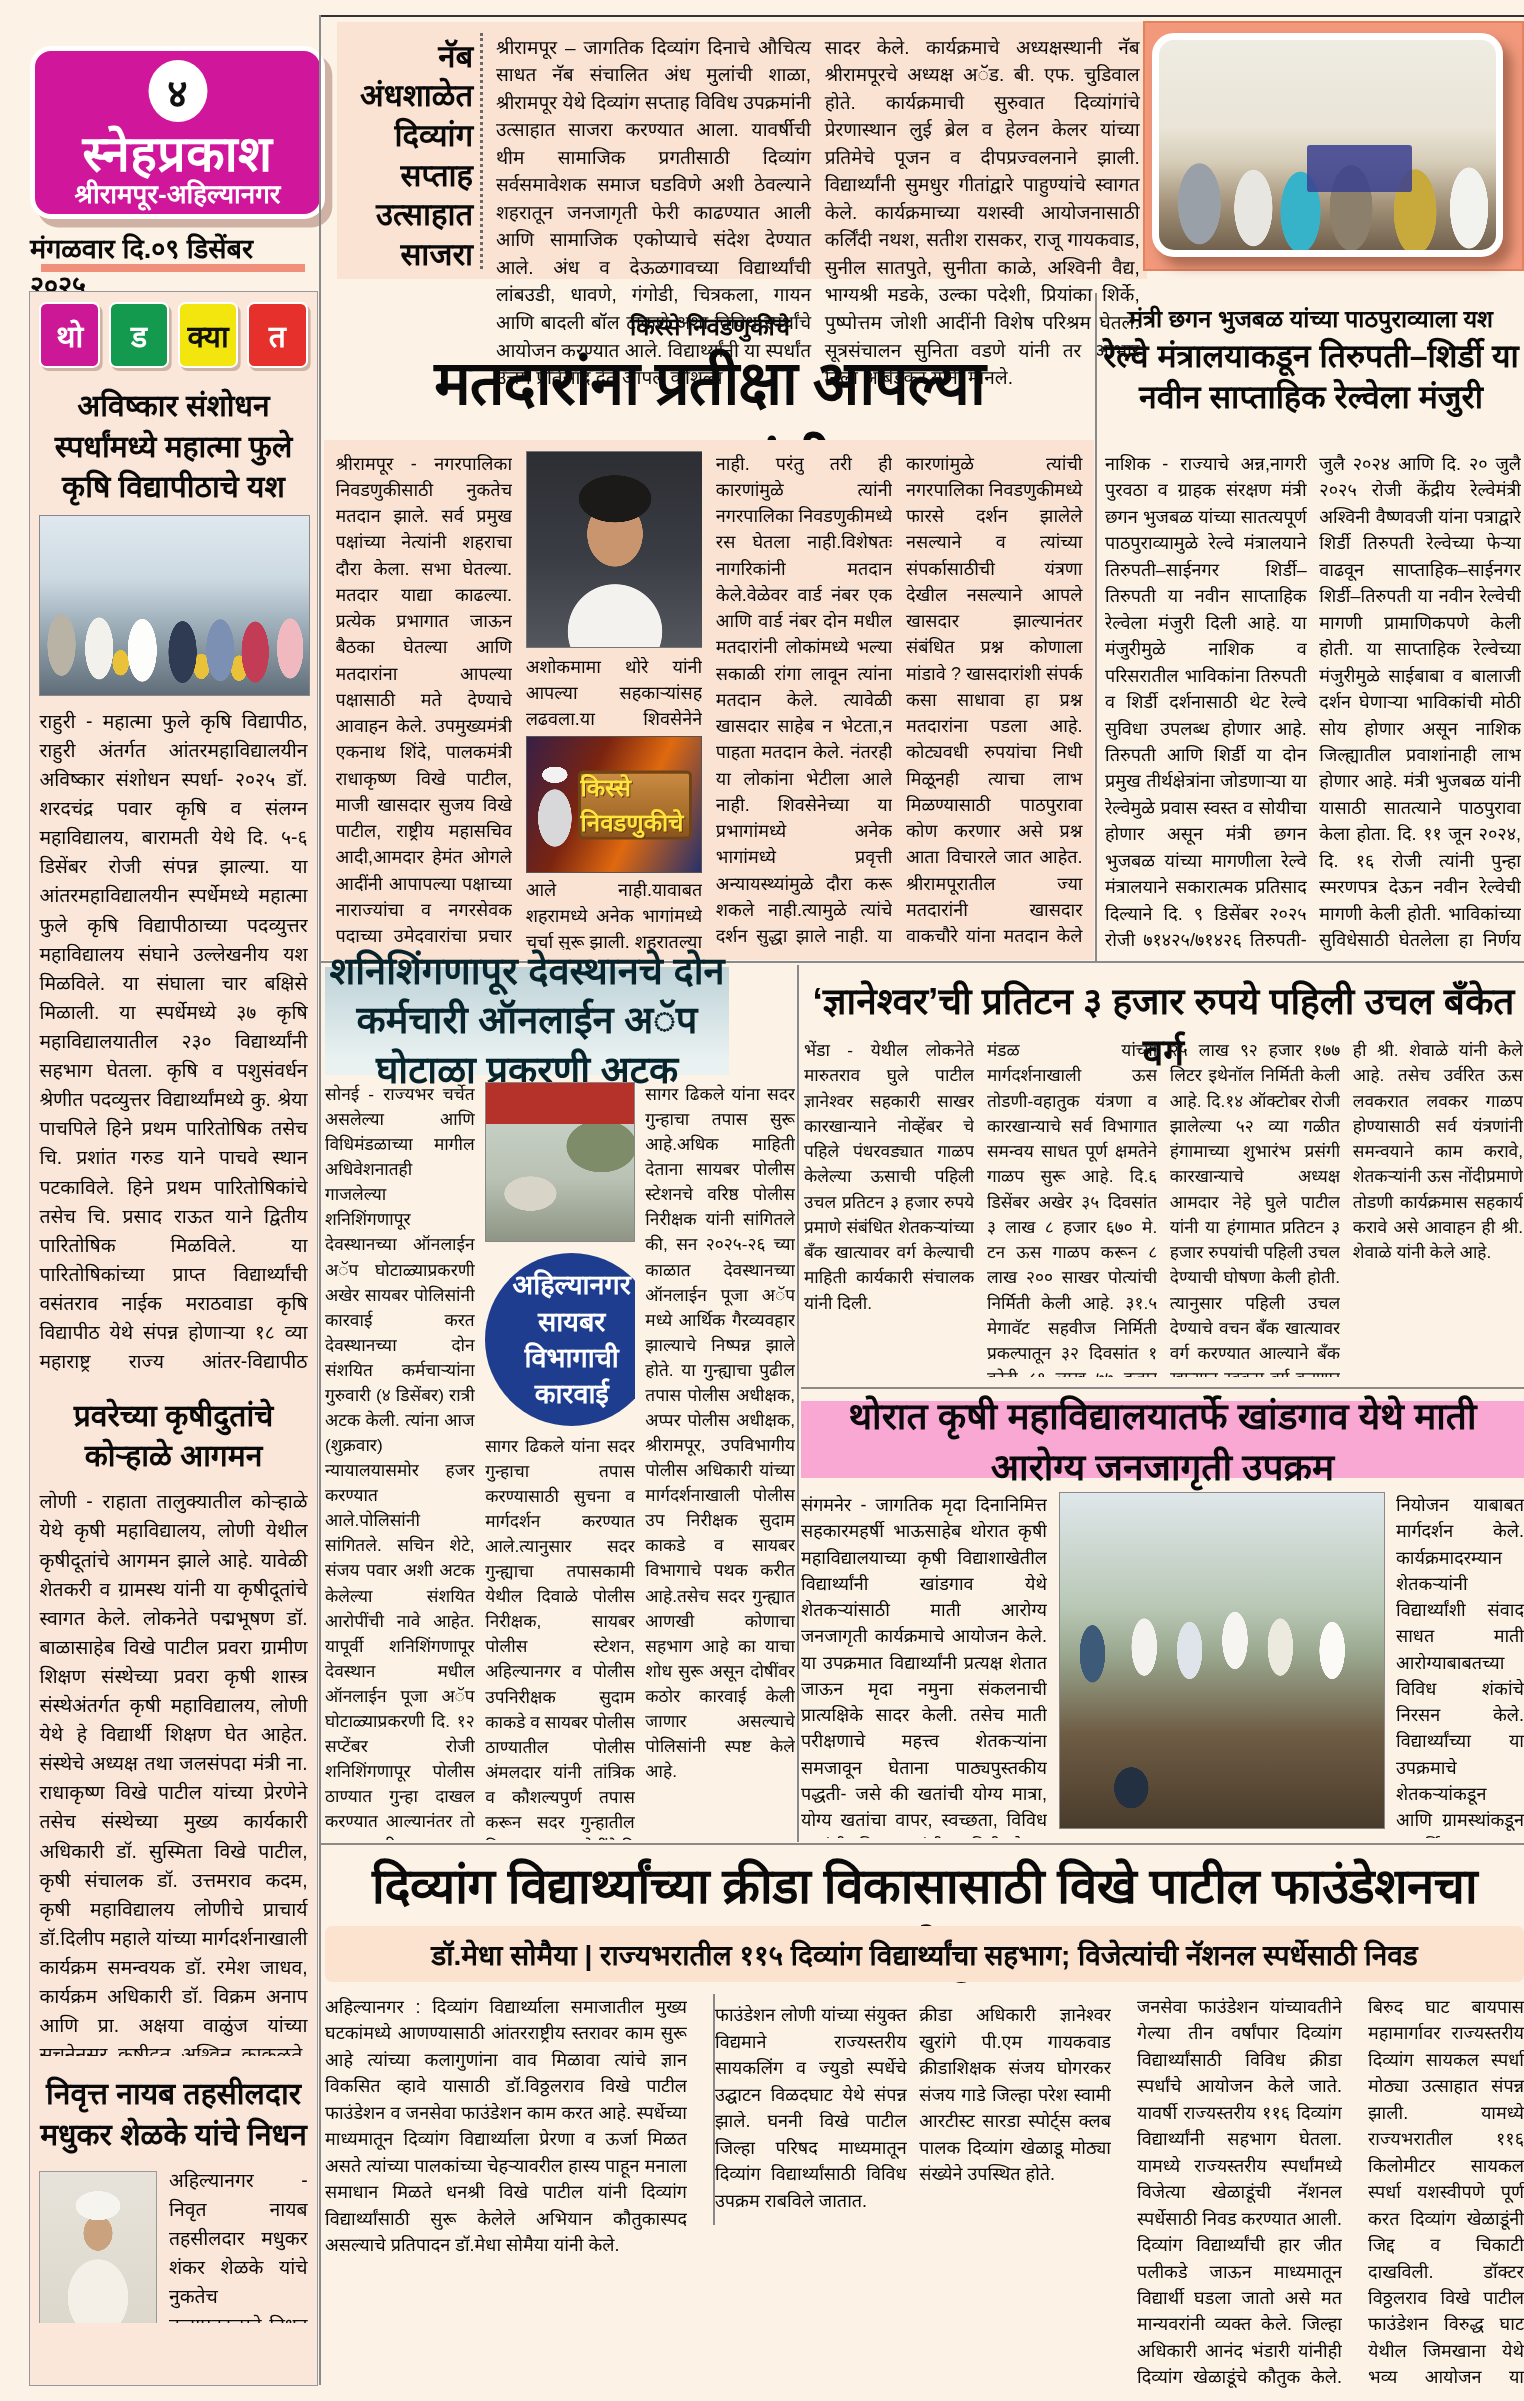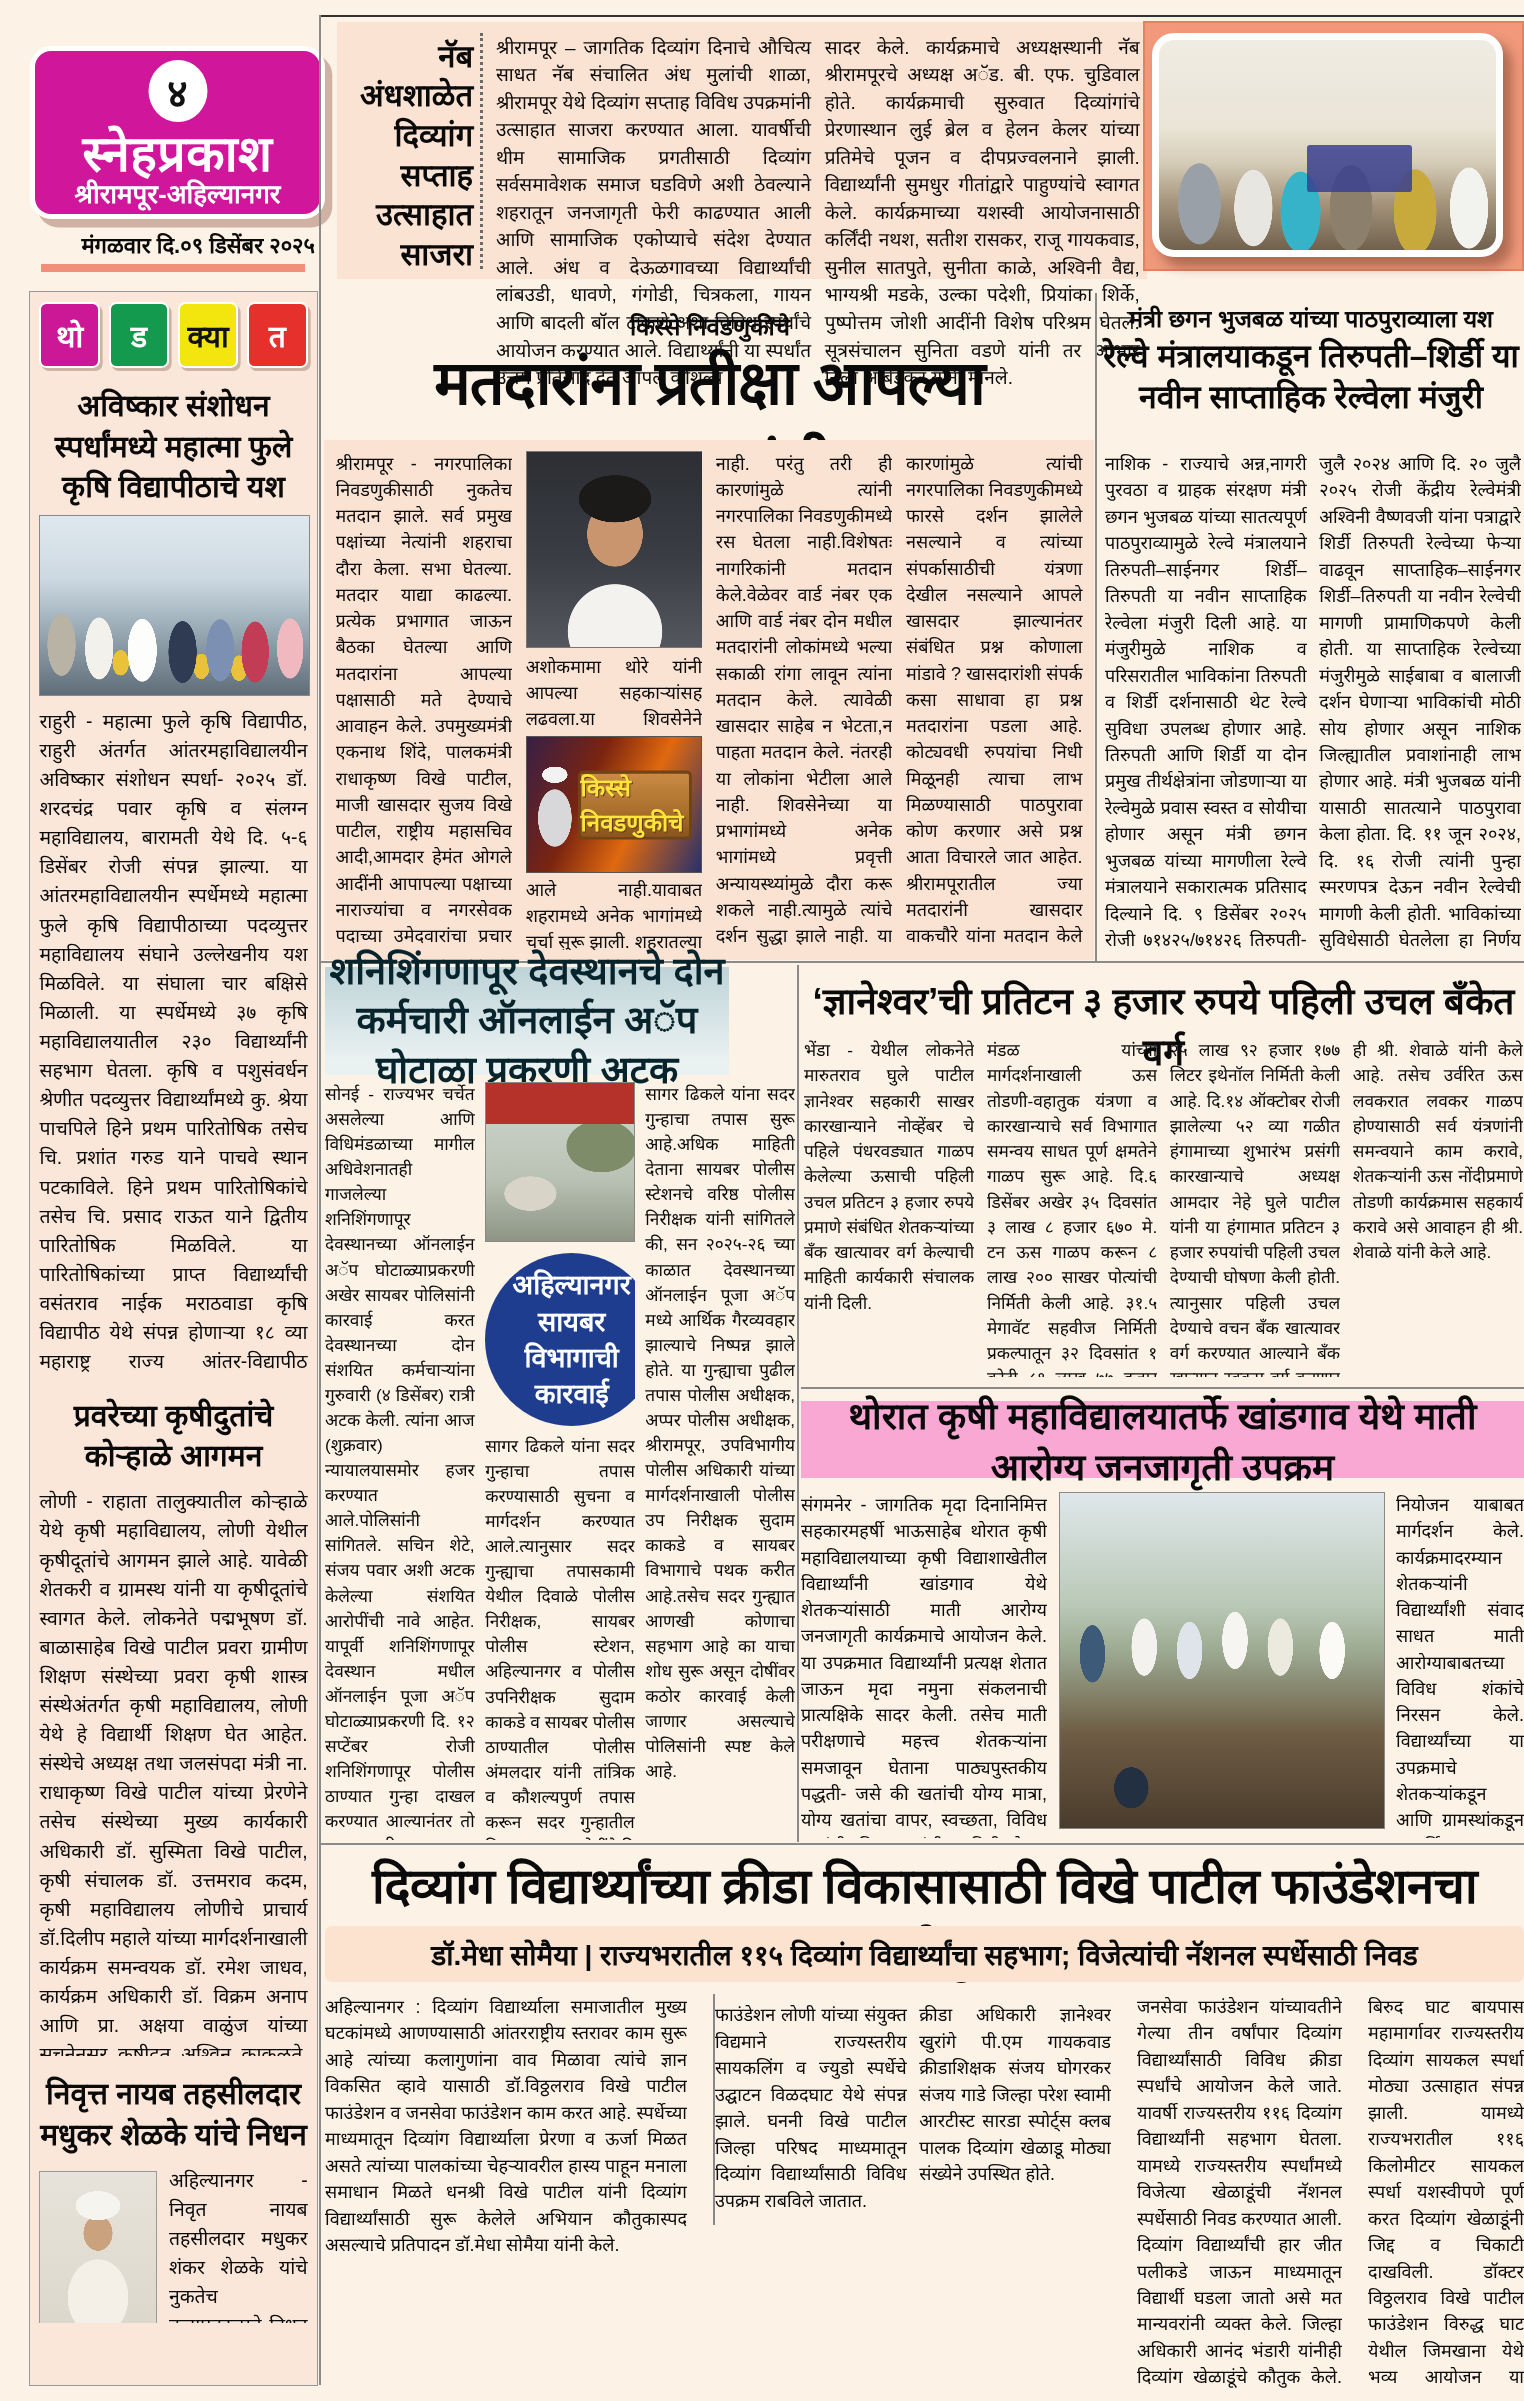--- a/index.html
+++ b/index.html
@@ -11,22 +11,22 @@
   
   .masthead{position:absolute;left:30px;top:46px;width:285px;height:163px;background:#d0169a;
             border-radius:21px;border:5.2px solid #fff;box-shadow:7.3px 8.4px 0 rgba(120,60,40,.35);}
   .issue-circle{position:absolute;left:50%;top:9.4px;transform:translateX(-50%);width:59px;height:62px;
             background:#fff;border-radius:50%;display:flex;align-items:center;justify-content:center;
             font-size:39px;font-weight:bold;color:#111;}
   .mast-title{position:absolute;left:0;right:0;top:67px;text-align:center;color:#fff;
             font-size:50px;font-weight:bold;letter-spacing:0.5px;}
   .mast-sub{position:absolute;left:0;right:0;top:124px;text-align:center;color:#fff;
             font-size:26px;font-weight:bold;}
-  .dateline{position:absolute;left:30px;top:229px;width:285px;text-align:right;
-            font-size:22px;font-weight:bold;}
+  .dateline{position:absolute;left:30px;top:229px;width:285px;text-align:left;
+            font-size:27px;font-weight:bold;}
   .salmon-rule{position:absolute;left:41px;top:264px;width:264px;height:8.4px;background:#f0907b;}
 
   
   .hline,.vline{position:absolute;background:#55559f;}
   .gline{background:#8a8a8a;}
 
   
   .top-story{position:absolute;left:337px;top:22px;width:810px;height:257px;background:#fbe3d4;
              display:flex;}
   .vert-head{width:133px;padding:14.6px 5.2px 0 3.1px;text-align:right;font-size:31px;font-weight:bold;

